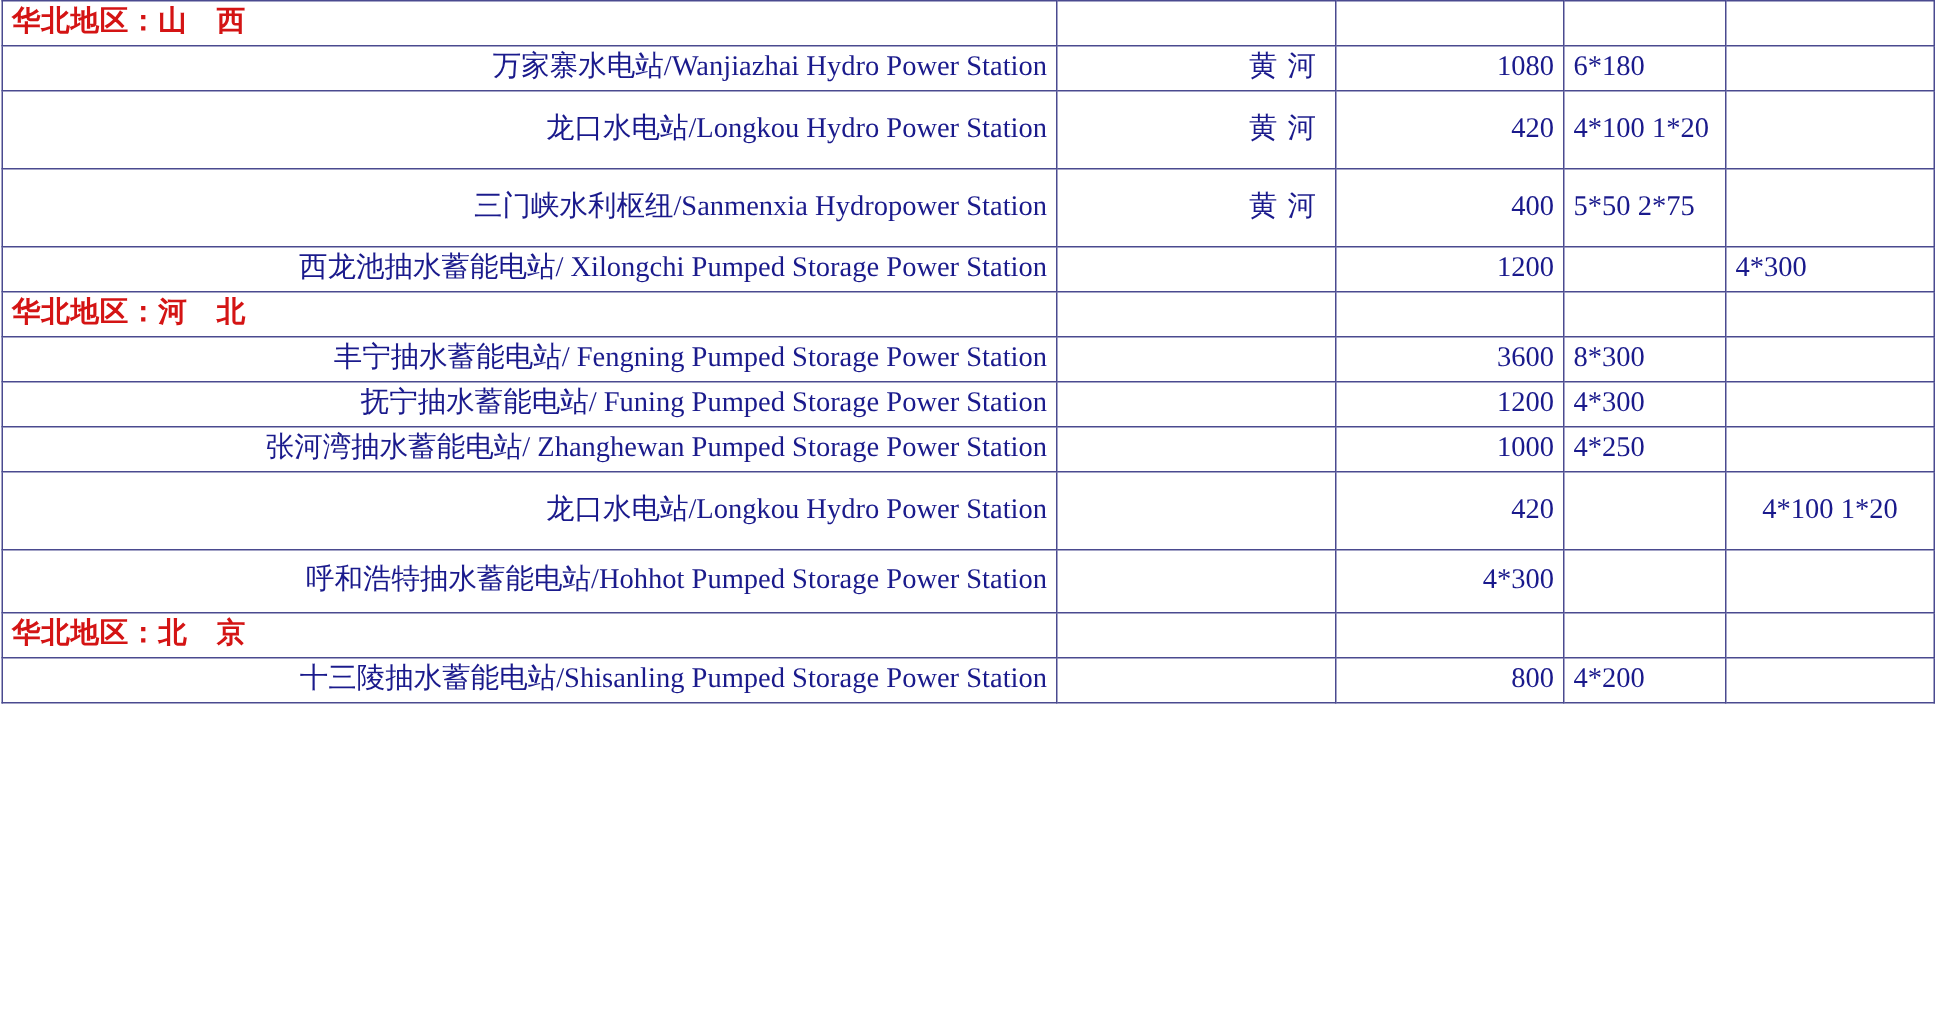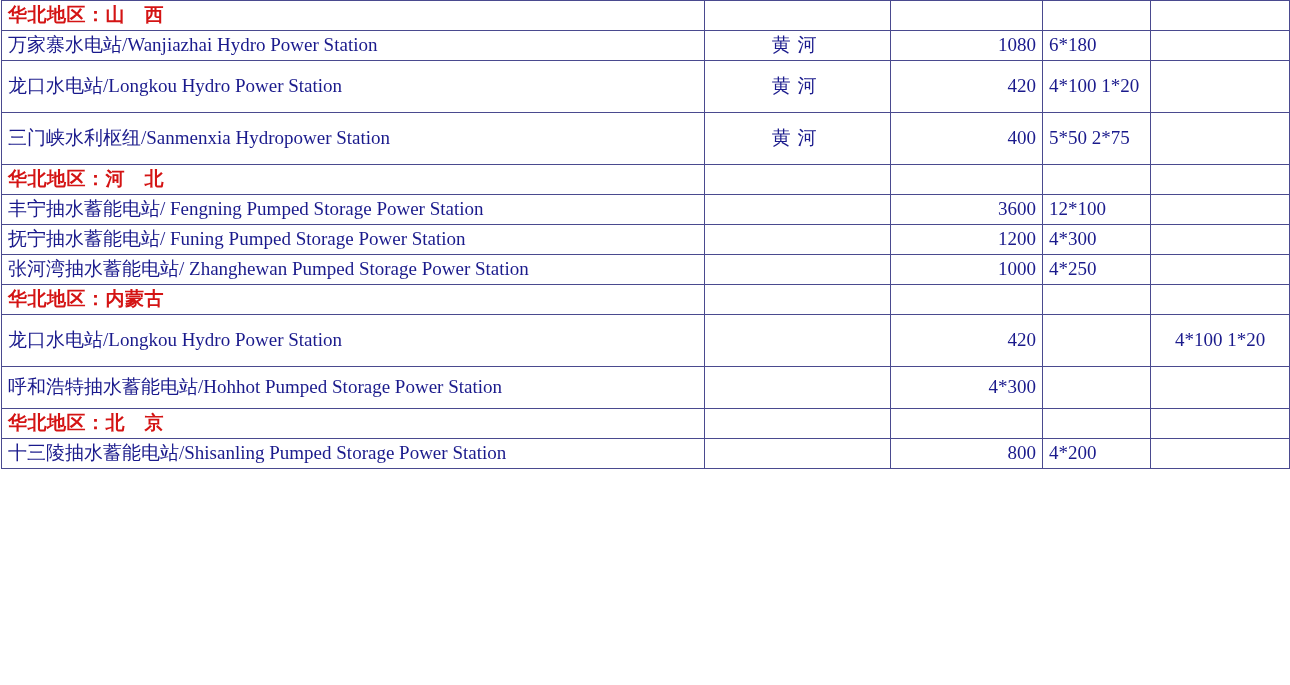--- a/index.html
+++ b/index.html
@@ -50,24 +50,24 @@
     border-left: 1px solid #4a4a8f;
     border-right: 1px solid #4a4a8f;
     border-top: 1px solid #4a4a8f;
     border-bottom: 1px solid #4a4a8f;
     padding-left: 6px;
   }
   tr.section td.blankcell {
     border-left: 1px solid #4a4a8f;
   }
   td.name {
-    text-align: left;
+    text-align: right;
   }
   td.river {
-    text-align: center;
+    text-align: right;
     letter-spacing: 0.35em;
     padding-right: 0;
   }
   td.num {
     text-align: right;
   }
   td.units {
     text-align: left;
     font-size: 18px;
     line-height: 1.15;
@@ -123,54 +123,54 @@
           <td class="pump leftal"></td>
         </tr>
         <tr class="r-tall">
           <td class="name">三门峡水利枢纽/Sanmenxia Hydropower Station</td>
           <td class="river">黄河</td>
           <td class="num">400</td>
           <td class="units">5*50
 2*75</td>
           <td class="pump leftal"></td>
         </tr>
+        <tr class="r-std">
+          <td class="name">西龙池抽水蓄能电站/ Xilongchi Pumped Storage Power Station</td>
+          <td class="river"></td>
+          <td class="num">1200</td>
+          <td class="units"></td>
+          <td class="pump leftal">4*300</td>
+        </tr>
         <tr class="section r-sec">
           <td>华北地区：河　北</td>
           <td class="blankcell"></td>
           <td class="blankcell"></td>
           <td class="blankcell"></td>
           <td class="blankcell"></td>
         </tr>
         <tr class="r-std">
           <td class="name">丰宁抽水蓄能电站/ Fengning Pumped Storage Power Station</td>
           <td class="river"></td>
           <td class="num">3600</td>
-          <td class="units">12*100</td>
+          <td class="units">8*300</td>
           <td class="pump"></td>
         </tr>
         <tr class="r-std">
           <td class="name">抚宁抽水蓄能电站/ Funing Pumped Storage Power Station</td>
           <td class="river"></td>
           <td class="num">1200</td>
           <td class="units">4*300</td>
           <td class="pump"></td>
         </tr>
         <tr class="r-std">
           <td class="name">张河湾抽水蓄能电站/ Zhanghewan Pumped Storage Power Station</td>
           <td class="river"></td>
           <td class="num">1000</td>
           <td class="units">4*250</td>
           <td class="pump"></td>
-        </tr>
-        <tr class="section r-sec">
-          <td>华北地区：内蒙古</td>
-          <td class="blankcell"></td>
-          <td class="blankcell"></td>
-          <td class="blankcell"></td>
-          <td class="blankcell"></td>
         </tr>
         <tr class="r-tall">
           <td class="name">龙口水电站/Longkou Hydro Power Station</td>
           <td class="river"></td>
           <td class="num">420</td>
           <td class="units"></td>
           <td class="pump">4*100
 1*20</td>
         </tr>
         <tr class="r-mid">

